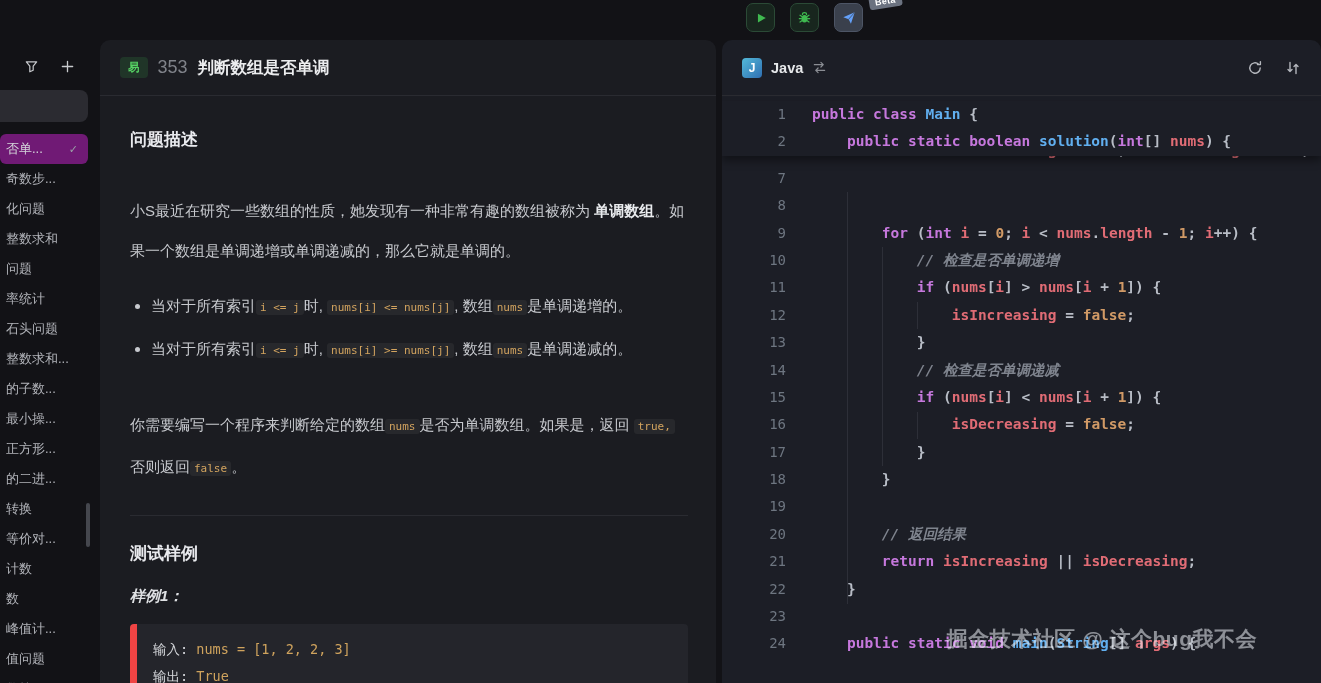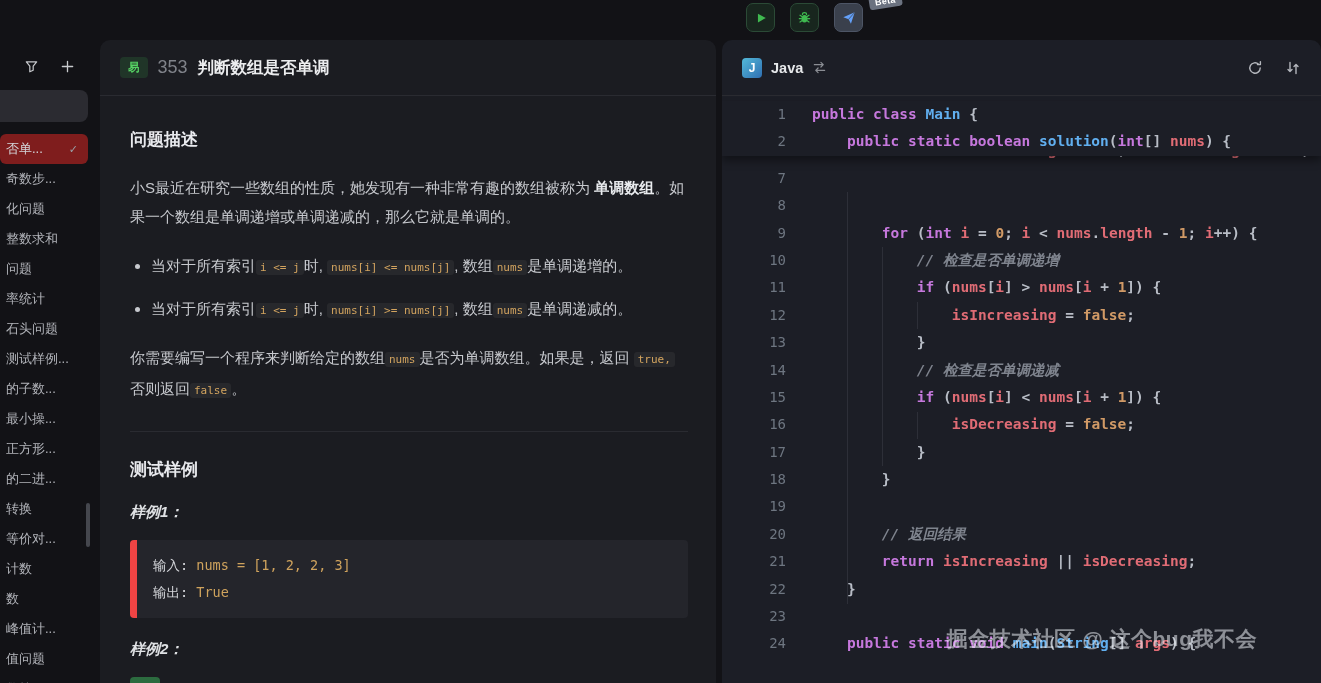--- a/index.html
+++ b/index.html
@@ -24,41 +24,41 @@
 
   
   .sidebar { position:absolute; top:40px; left:0; width:100px; bottom:0; background:#121216; overflow:hidden; }
   .sb-toolbar { display:flex; align-items:center; padding:14px 0 0 24px; height:38px; }
   .sb-tool { margin-right:21px; display:flex; align-items:center; cursor:pointer; }
   .sb-plus { color:#c8cacd; font-size:19px; font-weight:400; line-height:15px; }
   .sb-search { height:32px; margin:12px 12px 0 0; background:#2b2b31; border-radius:0 8px 8px 0; cursor:text; }
   .sb-list { margin-top:12px; }
   .sb-item { height:30px; display:flex; align-items:center; padding:0 10px 0 6px; margin-right:12px;
              font-size:13px; color:#b2b4ba; border-radius:6px; cursor:pointer; white-space:nowrap; }
-  .sb-item.active { background:#7f1d1d; color:#d4d6da; }
+  .sb-item.active { background:#701a75; color:#d4d6da; }
   .sb-label { overflow:hidden; }
   .sb-check { margin-left:auto; font-size:11px; color:#9aa0a8; }
   .sb-scroll { position:absolute; right:10px; top:463px; width:4px; height:44px; background:#45474e; border-radius:2px; }
 
   
   .panel { position:absolute; top:40px; bottom:0; background:#1b1c21; border-radius:10px 10px 0 0; overflow:hidden; }
   .problem-panel { left:100px; width:616px; }
   .editor-panel  { left:722px; right:0; background:#1c1e26; }
   .panel-header { height:56px; display:flex; align-items:center; padding:0 20px; border-bottom:1px solid #2a2b31; }
 
   
   .diff-badge { background:rgba(63,185,80,.16); color:#56d364; font-size:11.5px; font-weight:600;
                 padding:3px 8px; border-radius:4px; margin-right:10px; }
   .prob-id { color:#80838a; font-size:18px; margin-right:10px; font-weight:500; }
   .prob-title { color:#ecedef; font-size:16.5px; font-weight:700; }
 
   
   .problem-body { padding:32px 28px 0 30px; height:587px; overflow:hidden; }
   .problem-body h2 { color:#e9eaee; font-size:17px; font-weight:700; margin-bottom:22px; }
-  .problem-body p { font-size:15px; line-height:29px; margin-bottom:20px; color:#c7c9ce; }
+  .problem-body p { font-size:15px; line-height:40px; margin-bottom:20px; color:#c7c9ce;margin-top:40px; }
   .problem-body strong { color:#e9ebee; font-weight:700; }
   .icode { font-family:"DejaVu Sans Mono","Liberation Mono",monospace; font-size:11px; color:#d3a45f;
            background:rgba(135,131,120,.12); padding:1px 4px; border-radius:3px;text-align:center; }
   .bullets { list-style:disc; margin:2px 0 18px 0; padding-left:21px; }
   .bullets li { font-size:15px; line-height:29px; margin-bottom:12px; color:#c7c9ce; }
   .sect-divider { border:none; border-top:1px solid #2a2b31; margin:26px 0 26px 0; }
   .sample-label { font-size:15px; font-weight:700; font-style:italic; color:#dfe1e4; margin-bottom:18px; }
   .sample-block { background:#24252b; border-left:7px solid #ef4444; border-radius:4px;
                   padding:12px 16px; font-size:13.5px; line-height:27px; margin-bottom:22px; }
   .s-label { color:#d6d8dc; }
@@ -158,21 +158,21 @@
         <div class="sb-item">
           <span class="sb-label">问题</span>
         </div>
         <div class="sb-item">
           <span class="sb-label">率统计</span>
         </div>
         <div class="sb-item">
           <span class="sb-label">石头问题</span>
         </div>
         <div class="sb-item">
-          <span class="sb-label">测试样例...</span>
+          <span class="sb-label">整数求和...</span>
         </div>
         <div class="sb-item">
           <span class="sb-label">的子数...</span>
         </div>
         <div class="sb-item">
           <span class="sb-label">最小操...</span>
         </div>
         <div class="sb-item">
           <span class="sb-label">正方形...</span>
         </div>

